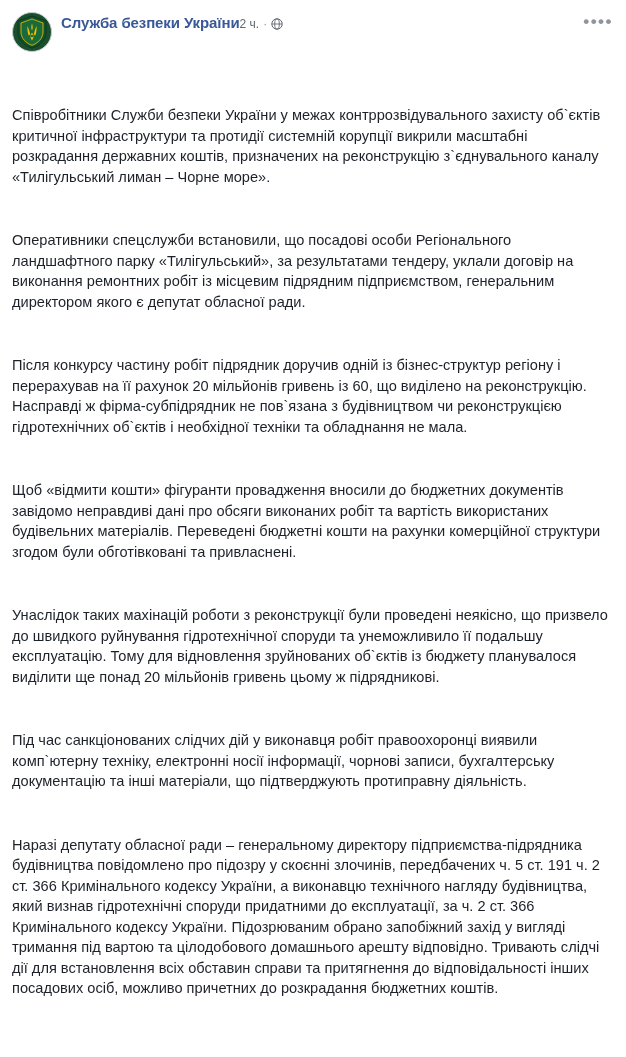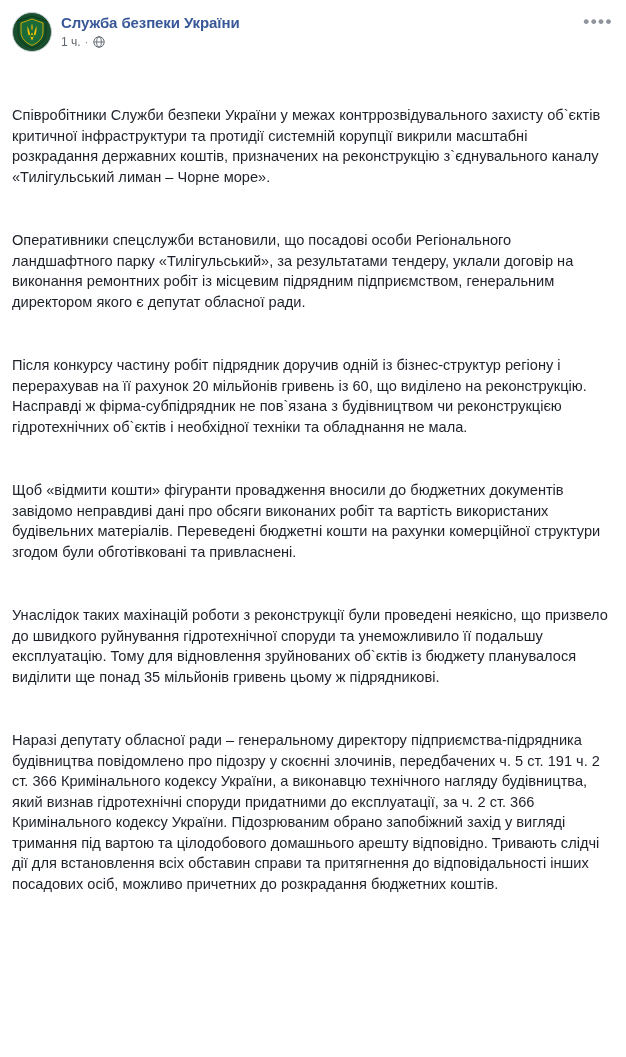--- a/index.html
+++ b/index.html
@@ -37,21 +37,21 @@
     align-items: center;
     justify-content: center;
     overflow: hidden;
     border: 1px solid #c8cdd4;
     box-sizing: border-box;
   }
   .avatar svg { display: block; }
   .header-text {
     margin-left: 9px;
     display: flex;
-    flex-direction: column;
+    flex-direction: row;
     justify-content: flex-start;
     padding-top: 1px;
   }
   .page-name {
     font-size: 15px;
     font-weight: bold;
     color: #385898;
     line-height: 19px;
     letter-spacing: -0.1px;
     text-decoration: none;
@@ -134,21 +134,21 @@
           <path d="M22.5 12 C22.9 15 22.4 18 21.4 21.5 L19.8 20.5 C20.4 17.5 21.2 15 22.5 12 Z" fill="#f2c200"></path>
           <path d="M18 18.5 C19.8 21 20.2 23.5 18 26.5 C15.8 23.5 16.2 21 18 18.5 Z" fill="#f2c200"></path>
           <circle cx="18" cy="22" r="1.3" fill="#1a6b39"></circle>
         </svg>
       </span>
     </div>
 
     <div class="header-text">
       <a class="page-name" href="#">Служба безпеки України</a>
       <div class="meta-row">
-        <a class="timestamp" href="#">1 ч.</a>
+        <a class="timestamp" href="#">2 ч.</a>
         <span class="meta-sep">·</span>
         <span class="globe-icon">
           <svg width="12" height="12" viewBox="0 0 12 12" aria-hidden="true">
             <circle cx="6" cy="6" r="5.2" fill="none" stroke="#616770" stroke-width="1"></circle>
             <ellipse cx="6" cy="6" rx="2.3" ry="5.2" fill="none" stroke="#616770" stroke-width="0.9"></ellipse>
             <line x1="0.9" y1="6" x2="11.1" y2="6" stroke="#616770" stroke-width="0.9"></line>
           </svg>
         </span>
       </div>
     </div>
@@ -156,17 +156,18 @@
     <div class="more-btn">
       <span class="dots">••••</span>
     </div>
   </div>
 
   <div class="post-body">
     <p>Співробітники Служби безпеки України у межах контррозвідувального захисту об`єктів критичної інфраструктури та протидії системній корупції викрили масштабні розкрадання державних коштів, призначених на реконструкцію з`єднувального каналу «Тилігульський лиман – Чорне море».</p>
     <p>Оперативники спецслужби встановили, що посадові особи Регіонального ландшафтного парку «Тилігульський», за результатами тендеру, уклали договір на виконання ремонтних робіт із місцевим підрядним підприємством, генеральним директором якого є депутат обласної ради.</p>
     <p>Після конкурсу частину робіт підрядник доручив одній із бізнес-структур регіону і перерахував на її рахунок 20 мільйонів гривень із 60, що виділено на реконструкцію. Насправді ж фірма-субпідрядник не пов`язана з будівництвом чи реконструкцією гідротехнічних об`єктів і необхідної техніки та обладнання не мала.</p>
     <p>Щоб «відмити кошти» фігуранти провадження вносили до бюджетних документів завідомо неправдиві дані про обсяги виконаних робіт та вартість використаних будівельних матеріалів. Переведені бюджетні кошти на рахунки комерційної структури згодом були обготівковані та привласнені.</p>
-    <p>Унаслідок таких махінацій роботи з реконструкції були проведені неякісно, що призвело до швидкого руйнування гідротехнічної споруди та унеможливило її подальшу експлуатацію. Тому для відновлення зруйнованих об`єктів із бюджету планувалося виділити ще понад 35 мільйонів гривень цьому ж підрядникові.</p>
+    <p>Унаслідок таких махінацій роботи з реконструкції були проведені неякісно, що призвело до швидкого руйнування гідротехнічної споруди та унеможливило її подальшу експлуатацію. Тому для відновлення зруйнованих об`єктів із бюджету планувалося виділити ще понад 20 мільйонів гривень цьому ж підрядникові.</p>
+    <p>Під час санкціонованих слідчих дій у виконавця робіт правоохоронці виявили комп`ютерну техніку, електронні носії інформації, чорнові записи, бухгалтерську документацію та інші матеріали, що підтверджують протиправну діяльність.</p>
     <p>Наразі депутату обласної ради – генеральному директору підприємства-підрядника будівництва повідомлено про підозру у скоєнні злочинів, передбачених ч. 5 ст. 191 ч. 2 ст. 366 Кримінального кодексу України, а виконавцю технічного нагляду будівництва, який визнав гідротехнічні споруди придатними до експлуатації, за ч. 2 ст. 366 Кримінального кодексу України. Підозрюваним обрано запобіжний захід у вигляді тримання під вартою та цілодобового домашнього арешту відповідно. Тривають слідчі дії для встановлення всіх обставин справи та притягнення до відповідальності інших посадових осіб, можливо причетних до розкрадання бюджетних коштів.</p>
   </div>
 
 </div>
 
 </body></html>

